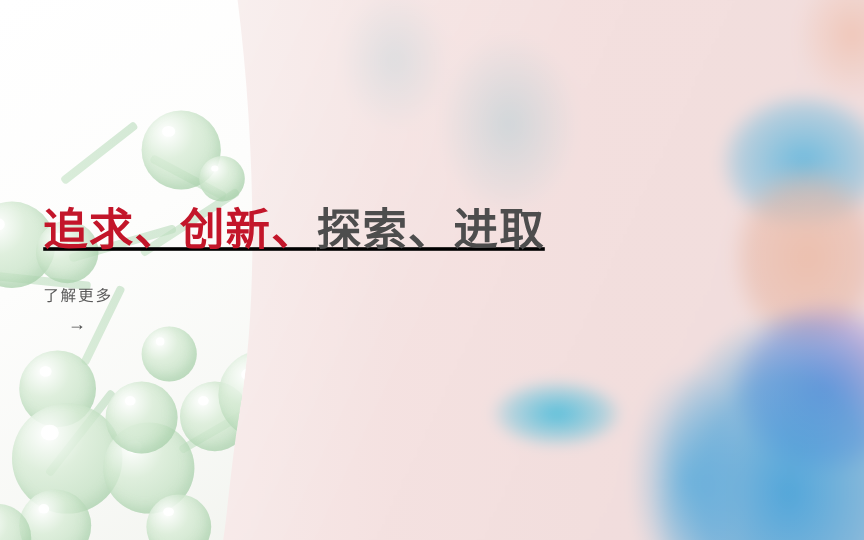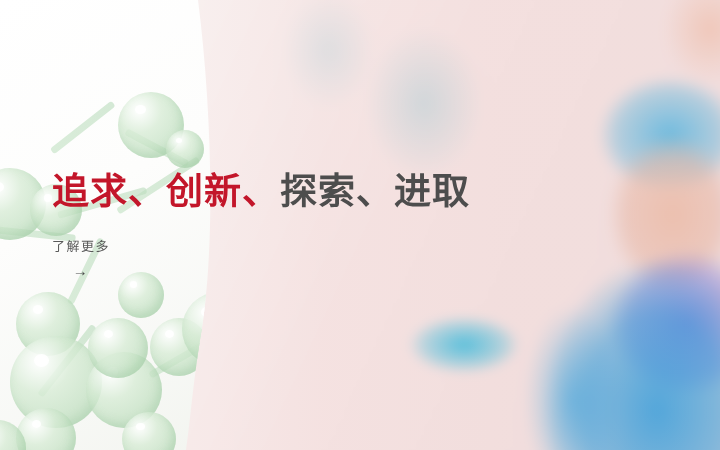--- a/index.html
+++ b/index.html
@@ -79,21 +79,21 @@
     width:16%;height:14%;left:26%;top:20%;
     border-radius:50%;background:rgba(255,255,255,.9);
   }
   .bond{
     position:absolute;
     background:linear-gradient(90deg,rgba(195,226,196,.62),rgba(175,214,178,.52));
     transform-origin:0 50%;border-radius:3px;
   }
 
   
-  .content{position:absolute;left:52px;top:170px;z-index:6;}
+  .content{position:absolute;left:36px;top:170px;z-index:6;text-decoration:underline;}
 
   .headline{
     margin:0;
     font-size:37px;
     font-weight:bold;
     letter-spacing:1px;
     line-height:1.18;
     white-space:nowrap;
     color:#4d4d4d;
   }

